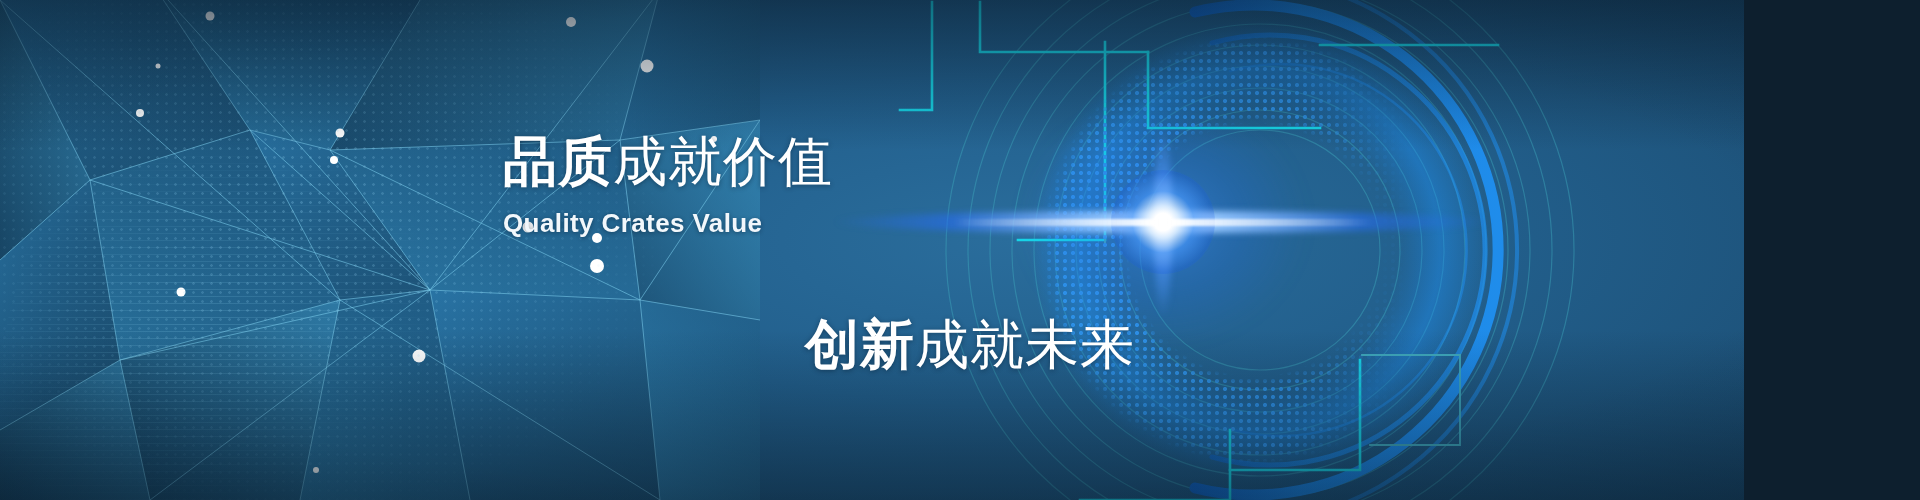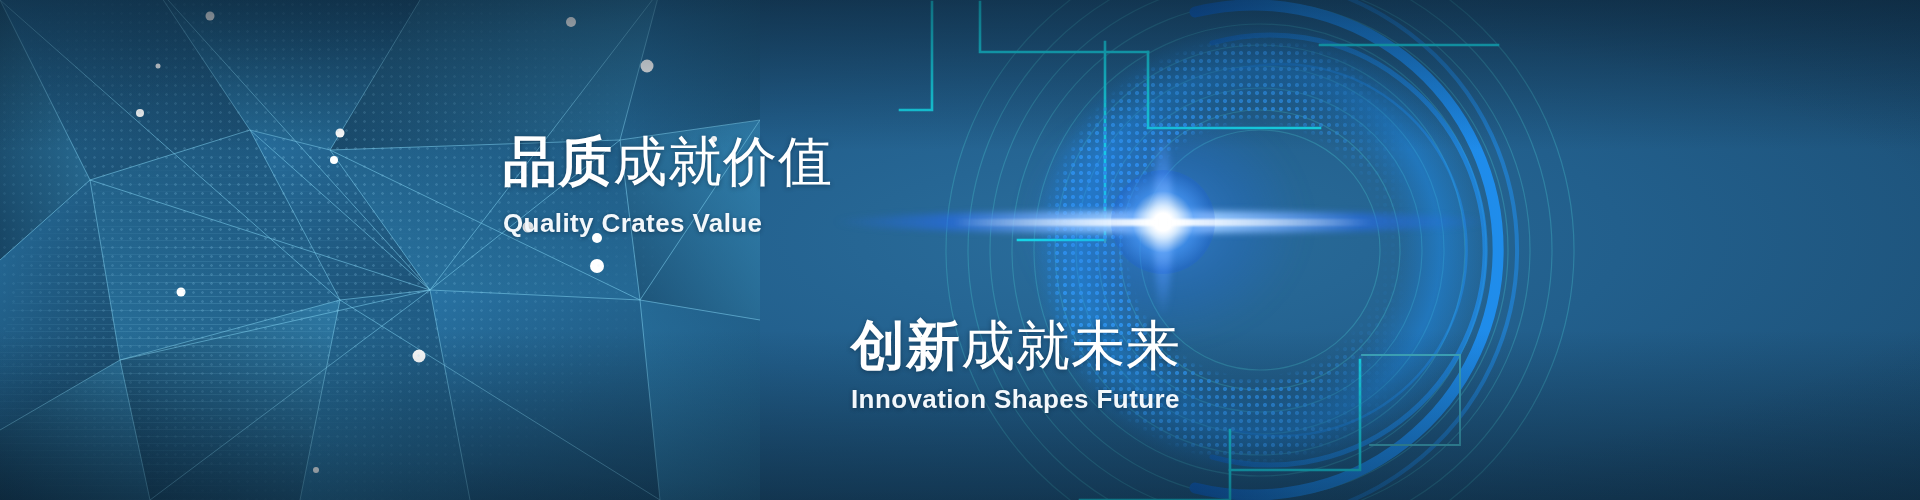--- a/index.html
+++ b/index.html
@@ -1,21 +1,21 @@
 <!DOCTYPE html>
 <html><head>
 <meta charset="utf-8">
 <title>Banner</title>
 <style>
   * { margin:0; padding:0; box-sizing:border-box; }
   html,body{ background:#0d1f2e; }
 
   .banner{
     position:relative;
-    width:1920px;
+    width:1744px;
     height:500px;
     overflow:hidden;
     font-family:"Liberation Sans","DejaVu Sans",sans-serif;
     background:
       radial-gradient(120% 150% at 58% 48%, #2a6d9c 0%, #225f8c 22%, #1c4f75 45%, #17405f 68%, #133349 100%);
   }
 
   
   .vignette{
     position:absolute; inset:0;
@@ -151,21 +151,21 @@
     color:#f2f7fb;
     font-weight:700;
     white-space:nowrap;
     text-shadow:0 1px 4px rgba(4,22,40,.45);
   }
 
   #block-quality{ left:503px; top:134px; }
   #block-quality .headline{ font-size:54px; }
   #block-quality .subline{ font-size:26px; margin-top:20px; letter-spacing:.4px; }
 
-  #block-innovation{ left:851px; top:318px; }
+  #block-innovation{ left:805px; top:318px;font-family:Liberation Serif, serif; }
   #block-innovation .headline{ font-size:54px; }
   #block-innovation .subline{ font-size:26px; margin-top:12px; letter-spacing:.4px; }
 </style>
 </head>
 <body>
 
 <div class="banner">
 
   <div class="mesh">
     <svg viewBox="0 0 760 500" preserveAspectRatio="none">
@@ -321,16 +321,15 @@
   <div class="top-shade"></div>
   <div class="bottom-shade"></div>
 
   <div class="text-block" id="block-quality">
     <div class="headline"><span class="strong">品质</span><span class="light">成就价值</span></div>
     <div class="subline">Quality Crates Value</div>
   </div>
 
   <div class="text-block" id="block-innovation">
     <div class="headline"><span class="strong">创新</span><span class="light">成就未来</span></div>
-    <div class="subline">Innovation Shapes Future</div>
   </div>
 
 </div>
 
 </body></html>

